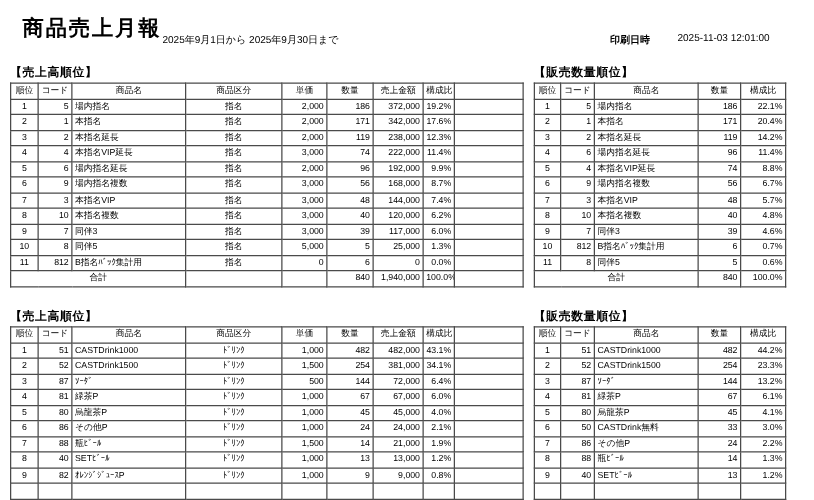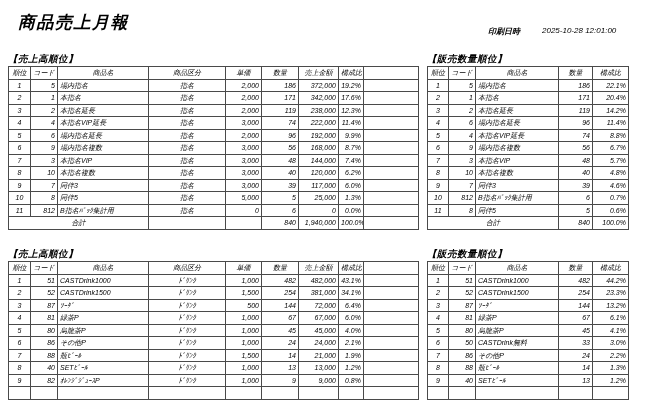--- a/index.html
+++ b/index.html
@@ -3,21 +3,21 @@
 <meta charset="utf-8">
 <style>
   * { box-sizing: border-box; }
   html, body { margin: 0; padding: 0; }
   body {
     width: 651px; height: 400px; overflow: hidden;
     background: #ffffff; color: #111;
     font-family: "Liberation Sans", sans-serif;
     position: relative;
   }
-  .page { position: relative; width: 651px; height: 400px; font-style: italic; }
+  .page { position: relative; width: 651px; height: 400px; }
 
   .report-title {
     position: absolute; left: 18px; top: 11px; margin: 0;
     font-size: 17px; font-weight: bold; letter-spacing: 1.5px; color: #000;
   }
   .period {
     position: absolute; left: 130px; top: 26px;
     font-size: 8px; color: #000;
   }
   .print-label {
@@ -49,22 +49,23 @@
   .al-left { text-align: left; }
   .al-center { text-align: center; }
   .al-right { text-align: right; }
 </style>
 </head>
 <body>
 
 <div class="page">
 
   <h1 class="report-title">商品売上月報</h1>
+  <span class="period">2025年9月1日から 2025年9月30日まで</span>
   <span class="print-label">印刷日時</span>
-  <span class="print-value">2025-10-28 12:01:00</span>
+  <span class="print-value">2025-11-03 12:01:00</span>
 
   <section class="tbl-block" style="left:8px; top:50px;">
     <div class="tbl-title">【売上高順位】</div>
     <table style="width: 410px;">
       <thead>
           <tr>
             <th style="width: 22px;">順位</th>
             <th style="width: 27px;">コード</th>
             <th style="width: 91px;">商品名</th>
             <th style="width: 77px;">商品区分</th>

